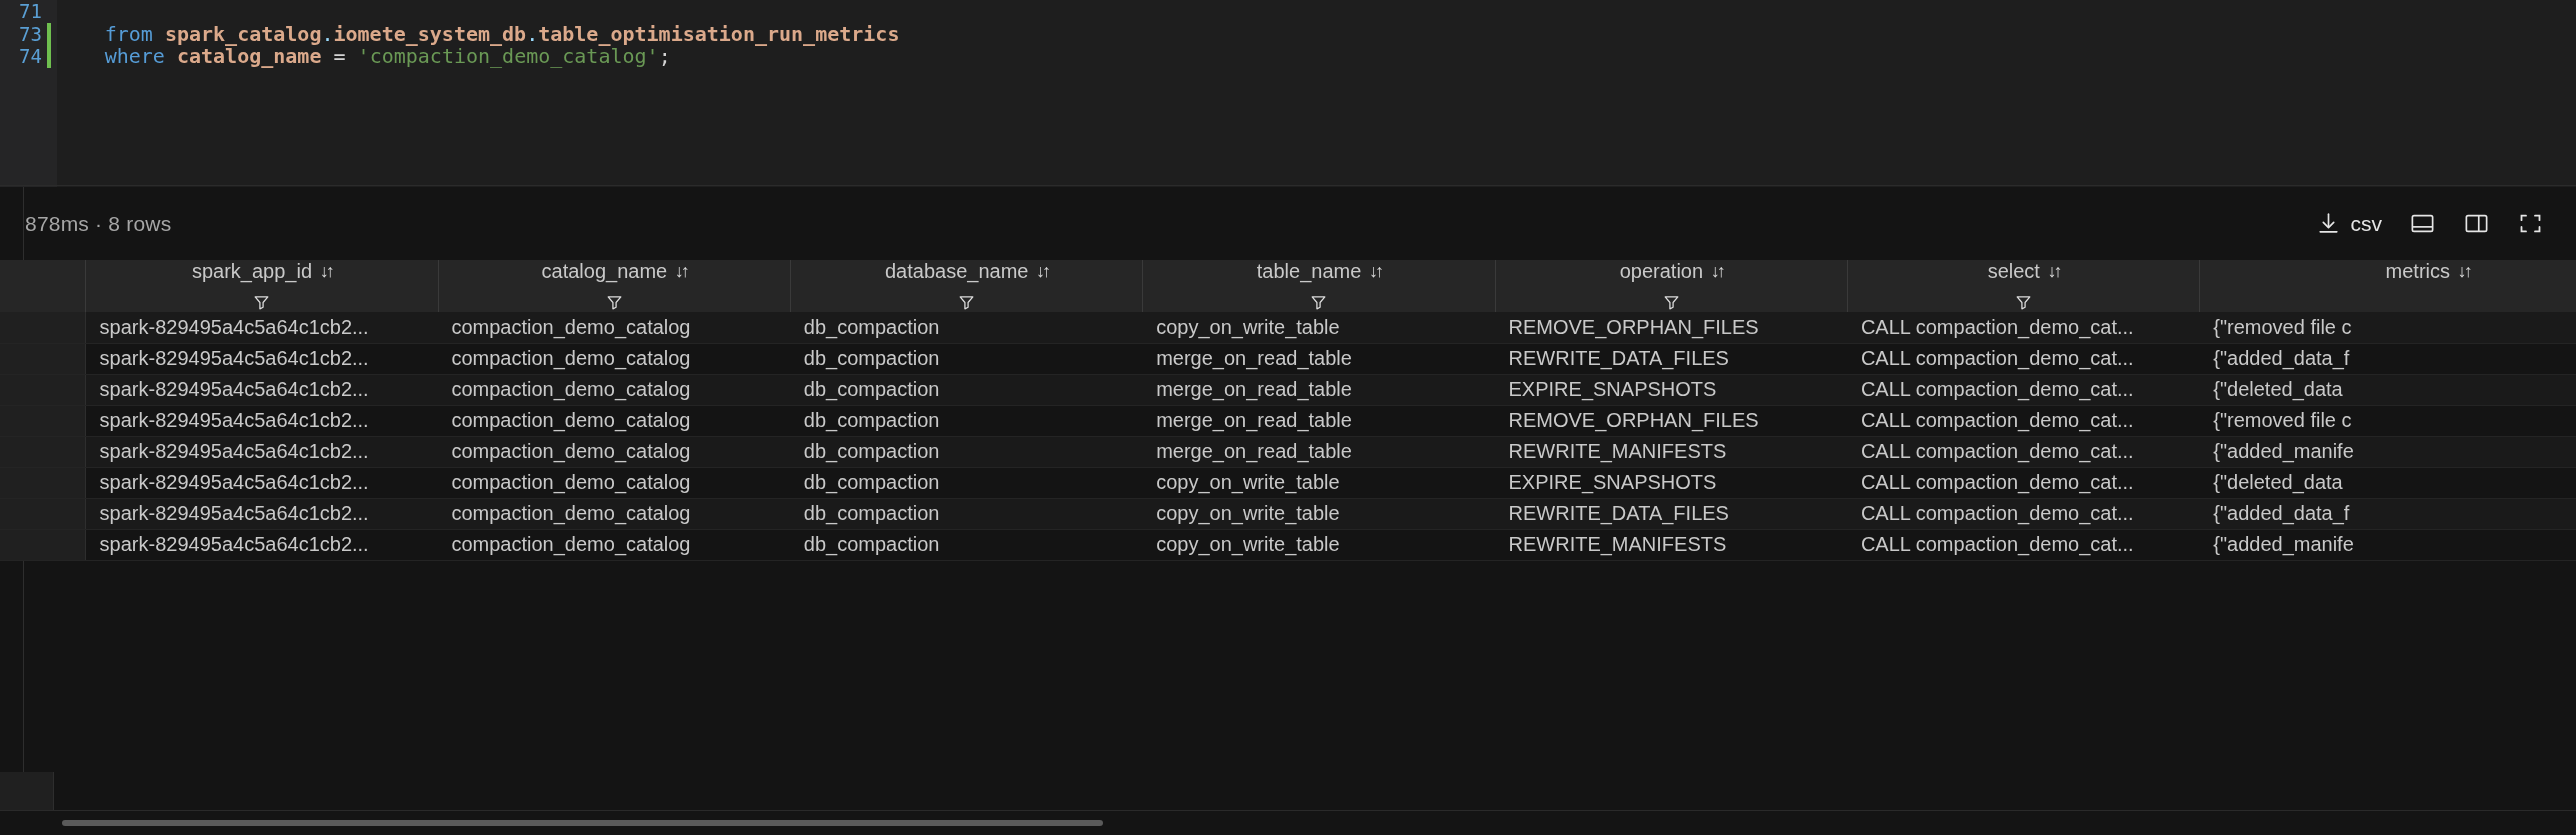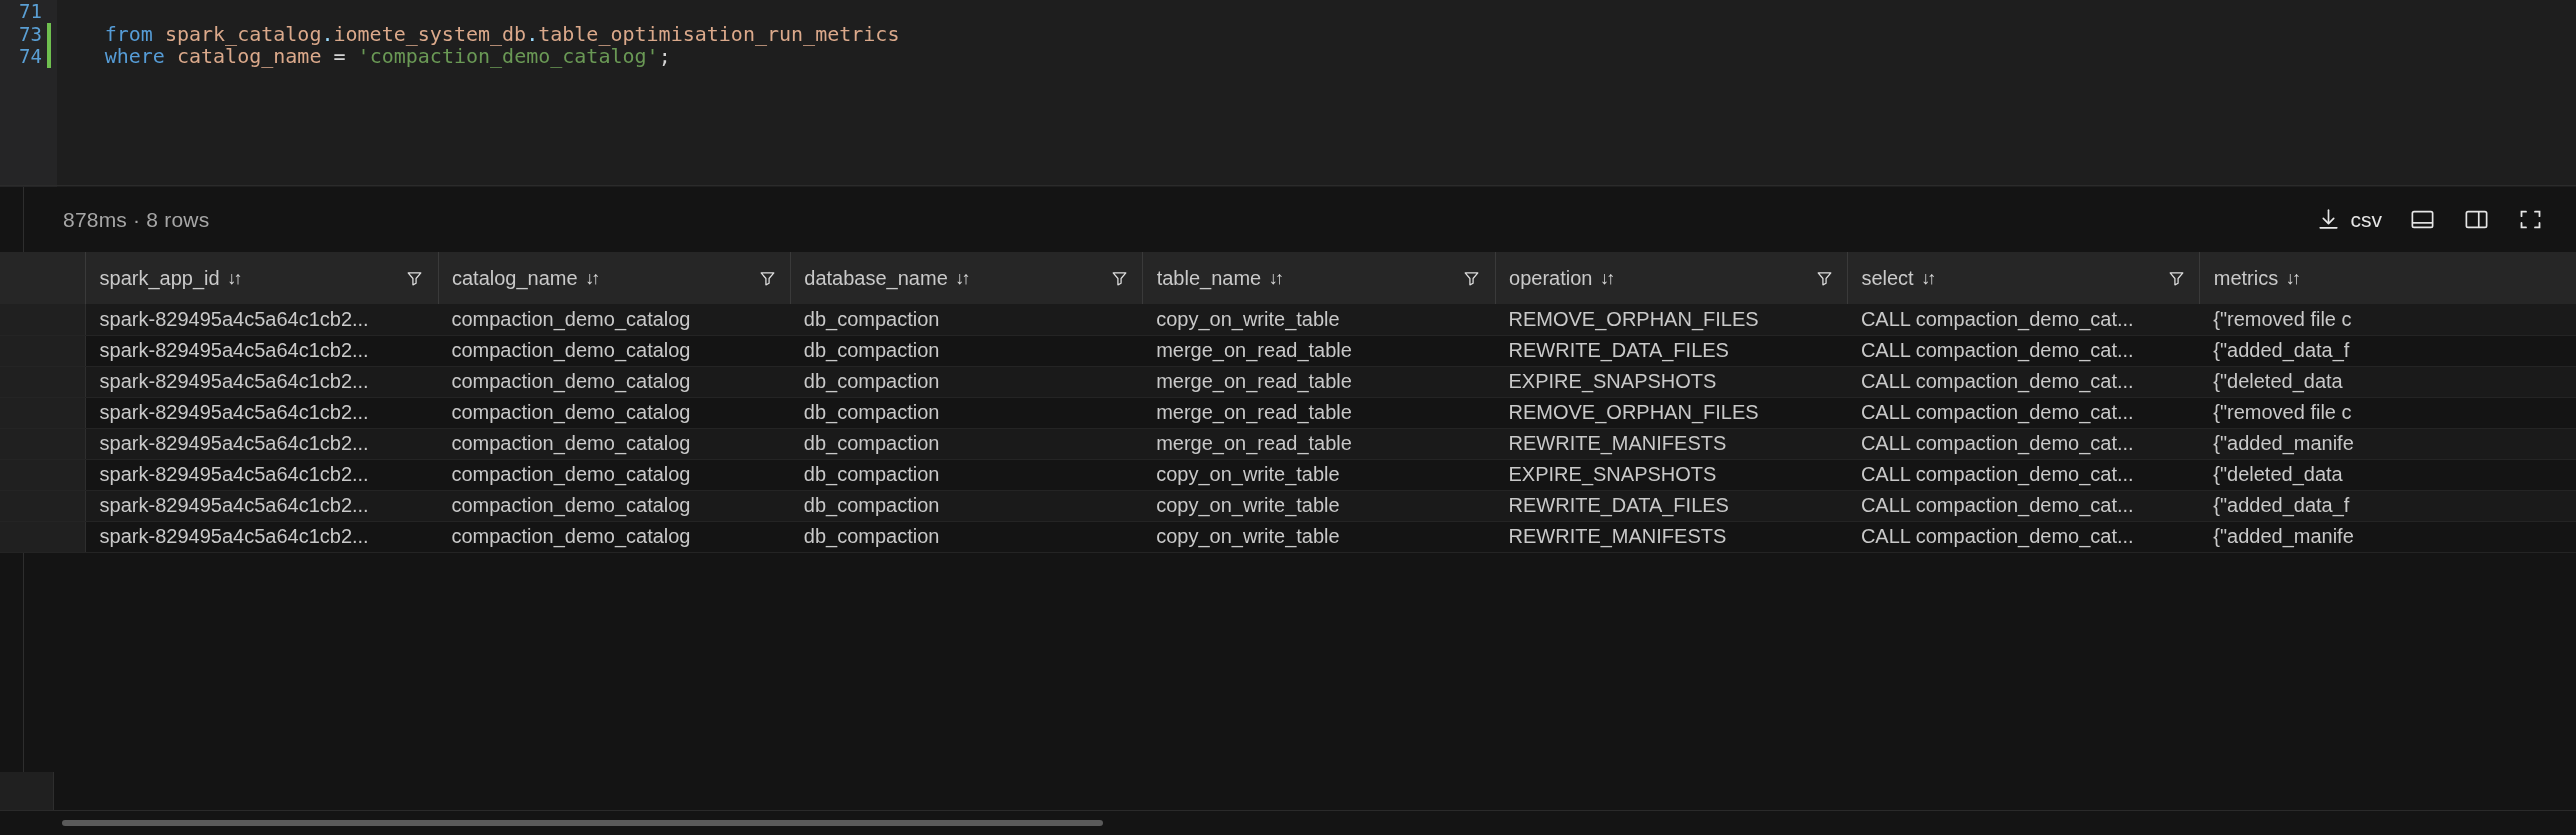--- a/index.html
+++ b/index.html
@@ -37,36 +37,35 @@
     font-family: "DejaVu Sans Mono", monospace;
   }
   .fold-col {
     width: 29px; flex: none; text-align: center;
     color: #9aa0a6; font-size: 15.3px;
     display: flex; align-items: center; justify-content: center;
   }
   .active-bar { position: absolute; left: 47px; width: 3.8px; height: 100%; background: #6fbf4f; }
   .code-text { padding-left: 9.6px; color: #d4d4d4; }
   .kw { color: #569cd6; }
-  .ident { color: #dba98b; }
+  .ident { color: #dba98b; font-weight: bold; }
   .punct { color: #9cdcfe; }
   .str { color: #6a9955; }
   .op { color: #d4d4d4; }
   .star { color: #d4d4d4; }
   .editor-bottom-rule { position: absolute; left: 0; right: 0; bottom: 1px; height: 1px; background: #2b2b2b; }
 
   
   .results { flex: 1; background: #141414; position: relative; display: flex; flex-direction: column; }
   .results-left-border { position: absolute; left: 23px; top: 0; bottom: 0; width: 1px; background: #2e2e2e; }
 
   .toolbar {
-    height: 65px; position: relative;
+    height: 73px; position: relative;
     display: flex; align-items: center;
     flex: none;
-    margin-left: 38px;
   }
   .meta {
     position: absolute; left: 25px;
     color: #a6a6a6; font-size: 21px;
     letter-spacing: 0.2px;
   }
   .tabs {
     position: absolute; left: 50%; transform: translateX(-50%);
     display: flex; align-items: center;
     background: #0d0d0d; border-radius: 8.6px; padding: 4.8px;
@@ -97,21 +96,21 @@
     white-space: nowrap; overflow: hidden;
   }
   thead th {
     height: 52px; background: #262626;
     color: #b5b5b5; font-size: 20px;
     border-right: 1px solid #3a3a3a;
     position: relative;
     vertical-align: middle;
   }
   thead th.rownum { background: #262626; border-right: 1px solid #3a3a3a; }
-  .th-inner { display: flex; align-items: center; justify-content: space-between; height: 100%; }
+  .th-inner { display: flex; align-items: center; justify-content: space-between; height: 100%; flex-direction: column; }
   .th-label { display: flex; align-items: center; gap: 7.6px; }
   .sort-glyph { color: #d8d8d8; font-size: 18px; letter-spacing: -2.9px; }
   .funnel { flex: none; }
   tbody tr { height: 31px; }
   tbody tr.odd { background: #1a1a1a; }
   tbody tr.even { background: #141414; }
   tbody td { border-bottom: 1px solid #242424; }
   td.rownum { background: #202020; border-right: 1px solid #2e2e2e; width: 54px; padding: 0; }
   .cell-trunc { overflow: hidden; text-overflow: ellipsis; white-space: nowrap; }
 

